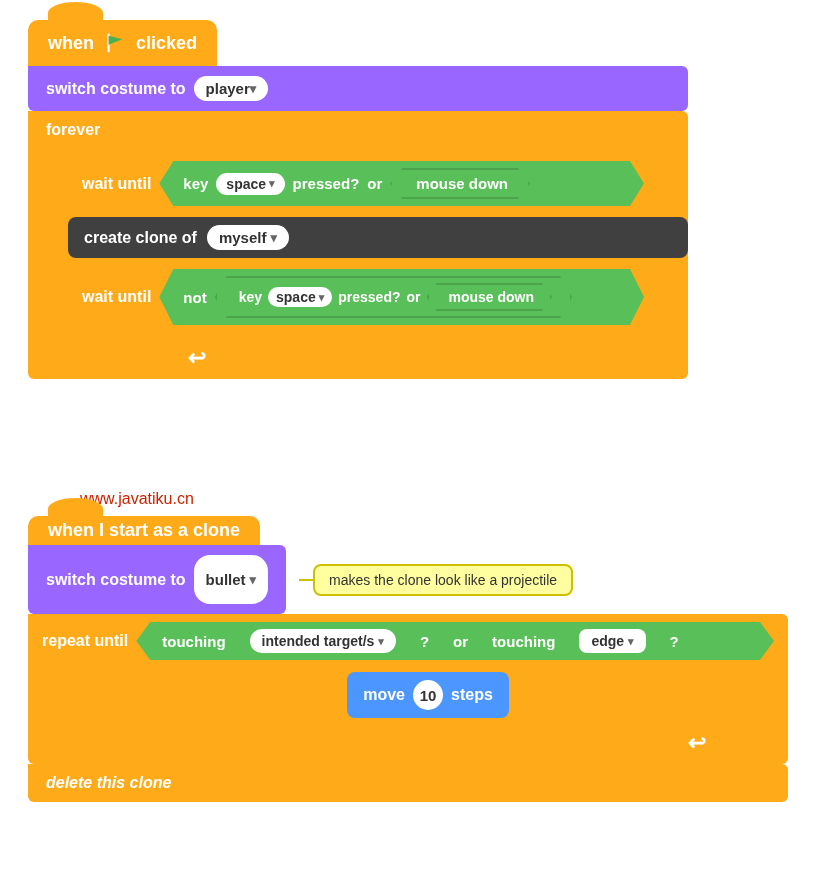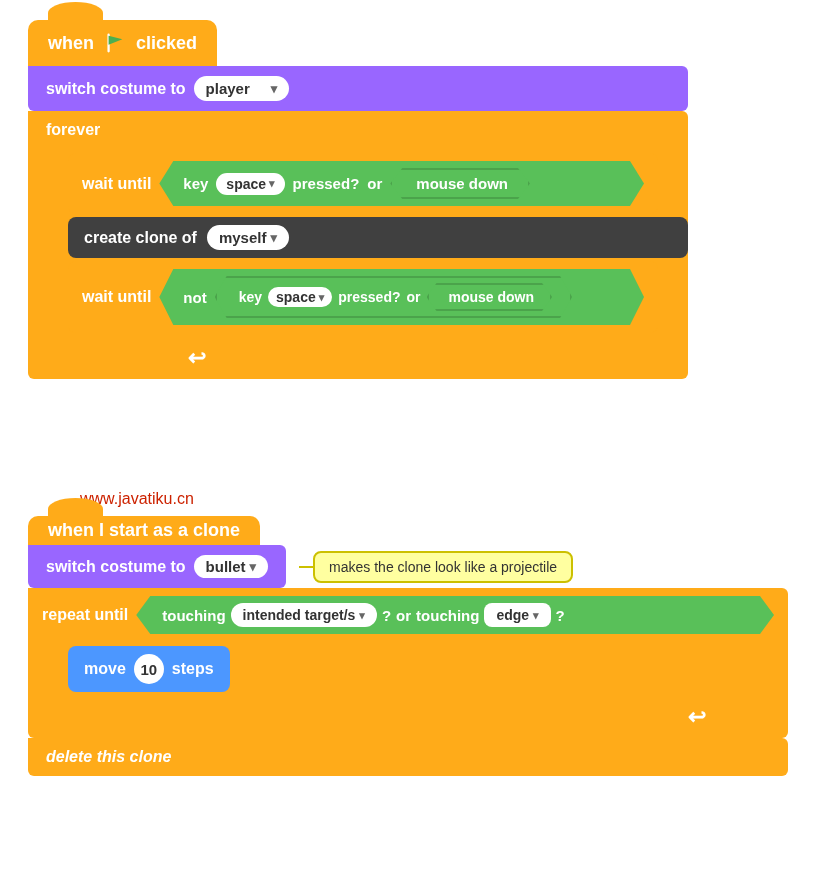--- a/index.html
+++ b/index.html
@@ -65,21 +65,21 @@
               <line x1="5" y1="3" x2="5" y2="21" stroke="white" stroke-width="2.5" stroke-linecap="round"></line>
               <path d="M5 4 L20 8 L5 14 Z" fill="#4caf50"></path>
             </svg>
           </span>
           <span>clicked</span>
         </div>
       </div>
 
       <div style="background:#9966ff; border-radius:0 6px 6px 6px; display:inline-flex; align-items:center; padding:10px 18px; color:white; font-size:16px; font-weight:bold; gap:8px; margin-top:0px;">
         <span>switch costume to</span>
-        <div style="background:white; border-radius:16px; padding:4px 12px; color:#333; font-size:15px; font-weight:bold; display:inline-flex; align-items:center; gap:21px;">
+        <div style="background:white; border-radius:16px; padding:4px 12px; color:#333; font-size:15px; font-weight:bold; display:inline-flex; align-items:center; gap:0;">
           <span>player</span>
           <span style="font-size:13px;color:#666;">▾</span>
         </div>
       </div>
 
       <div style="background:#ffab19; border-radius:0 6px 6px 6px; margin-top:0px; min-width:660px;">
 
         <div style="padding:10px 18px; color:white; font-size:16px; font-weight:bold;">
           <span>forever</span>
         </div>
@@ -154,56 +154,56 @@
       <div style="position:relative; display:inline-block;">
         <div style="position:absolute; top:-18px; left:20px; width:55px; height:22px; background:#ffab19; border-radius:50% 50% 0 0;"></div>
         <div style="background:#ffab19; border-radius:10px 10px 0 0; padding:4px 20px; display:inline-flex; align-items:center; gap:10px; color:white; font-size:18px; font-weight:bold;">
           <span>when I start as a clone</span>
         </div>
       </div>
 
       <div style="display:flex; align-items:center; gap:0;">
         <div style="background:#9966ff; border-radius:0 6px 6px 6px; display:inline-flex; align-items:center; padding:10px 18px; color:white; font-size:16px; font-weight:bold; gap:8px;">
           <span>switch costume to</span>
-          <div style="background:white; border-radius:16px; padding:3px 12px; color:#333; font-size:15px; font-weight:bold; display:inline-flex; align-items:center; gap:4px;">
+          <div style="background:white; border-radius:16px; padding:16px 12px; color:#333; font-size:15px; font-weight:bold; display:inline-flex; align-items:center; gap:4px;">
             <span>bullet</span>
             <span style="font-size:13px;color:#666;">▾</span>
           </div>
         </div>
 
         <div style="background:#ffffa0; border:2px solid #ccc000; border-radius:8px; padding:6px 14px; font-size:14px; font-weight:normal; color:#333; display:inline-block; margin-left:27px; position:relative;">
           
           <div style="position:absolute; left:-16px; top:50%; transform:translateY(-50%); width:14px; height:2px; background:#ccc000;"></div>
           <span>makes the clone look like a projectile</span>
         </div>
       </div>
 
       <div style="background:#ffab19; border-radius:0 6px 6px 6px; min-width:760px;">
 
         <div style="padding:8px 14px; display:flex; align-items:center; gap:8px; color:white; font-size:16px; font-weight:bold;">
           <span>repeat until</span>
 
-          <div style="display:inline-flex; align-items:center; background:#59c059; color:white; font-size:15px; font-weight:bold; padding:7px 22px 7px 26px; clip-path:polygon(14px 0%, calc(100% - 14px) 0%, 100% 50%, calc(100% - 14px) 100%, 14px 100%, 0% 50%); gap:5px; flex:1;">
+          <div style="display:inline-flex; align-items:center; background:#59c059; color:white; font-size:15px; font-weight:bold; padding:7px 22px 7px 26px; clip-path:polygon(14px 0%, calc(100% - 14px) 0%, 100% 50%, calc(100% - 14px) 100%, 14px 100%, 0% 50%); gap:24px; flex:1;">
             <span>touching</span>
             <div style="background:white; border-radius:16px; padding:4px 12px; color:#333; font-size:14px; font-weight:bold; display:inline-flex; align-items:center; gap:4px;">
               <span>intended target/s</span>
               <span style="font-size:11px;color:#666;">▾</span>
             </div>
             <span>?</span>
             <span>or</span>
             <span>touching</span>
             <div style="background:white; border-radius:8px; padding:4px 12px; color:#333; font-size:14px; font-weight:bold; display:inline-flex; align-items:center; gap:4px;">
               <span>edge</span>
               <span style="font-size:11px;color:#666;">▾</span>
             </div>
             <span>?</span>
           </div>
         </div>
 
-        <div style="padding:4px 0 4px 40px;">
+        <div style="padding:4px 0 4px 40px;text-align:center;">
           <div style="background:#4c97ff; border-radius:8px; display:inline-flex; align-items:center; padding:8px 16px; color:white; font-size:16px; font-weight:bold; gap:8px;">
             <span>move</span>
             <div style="background:white; border-radius:50%; width:30px; height:30px; display:inline-flex; align-items:center; justify-content:center; color:#333; font-size:15px; font-weight:bold;">
               <span>10</span>
             </div>
             <span>steps</span>
           </div>
         </div>
 
         <div style="padding:8px 0 8px 660px; display:flex; align-items:center;">

